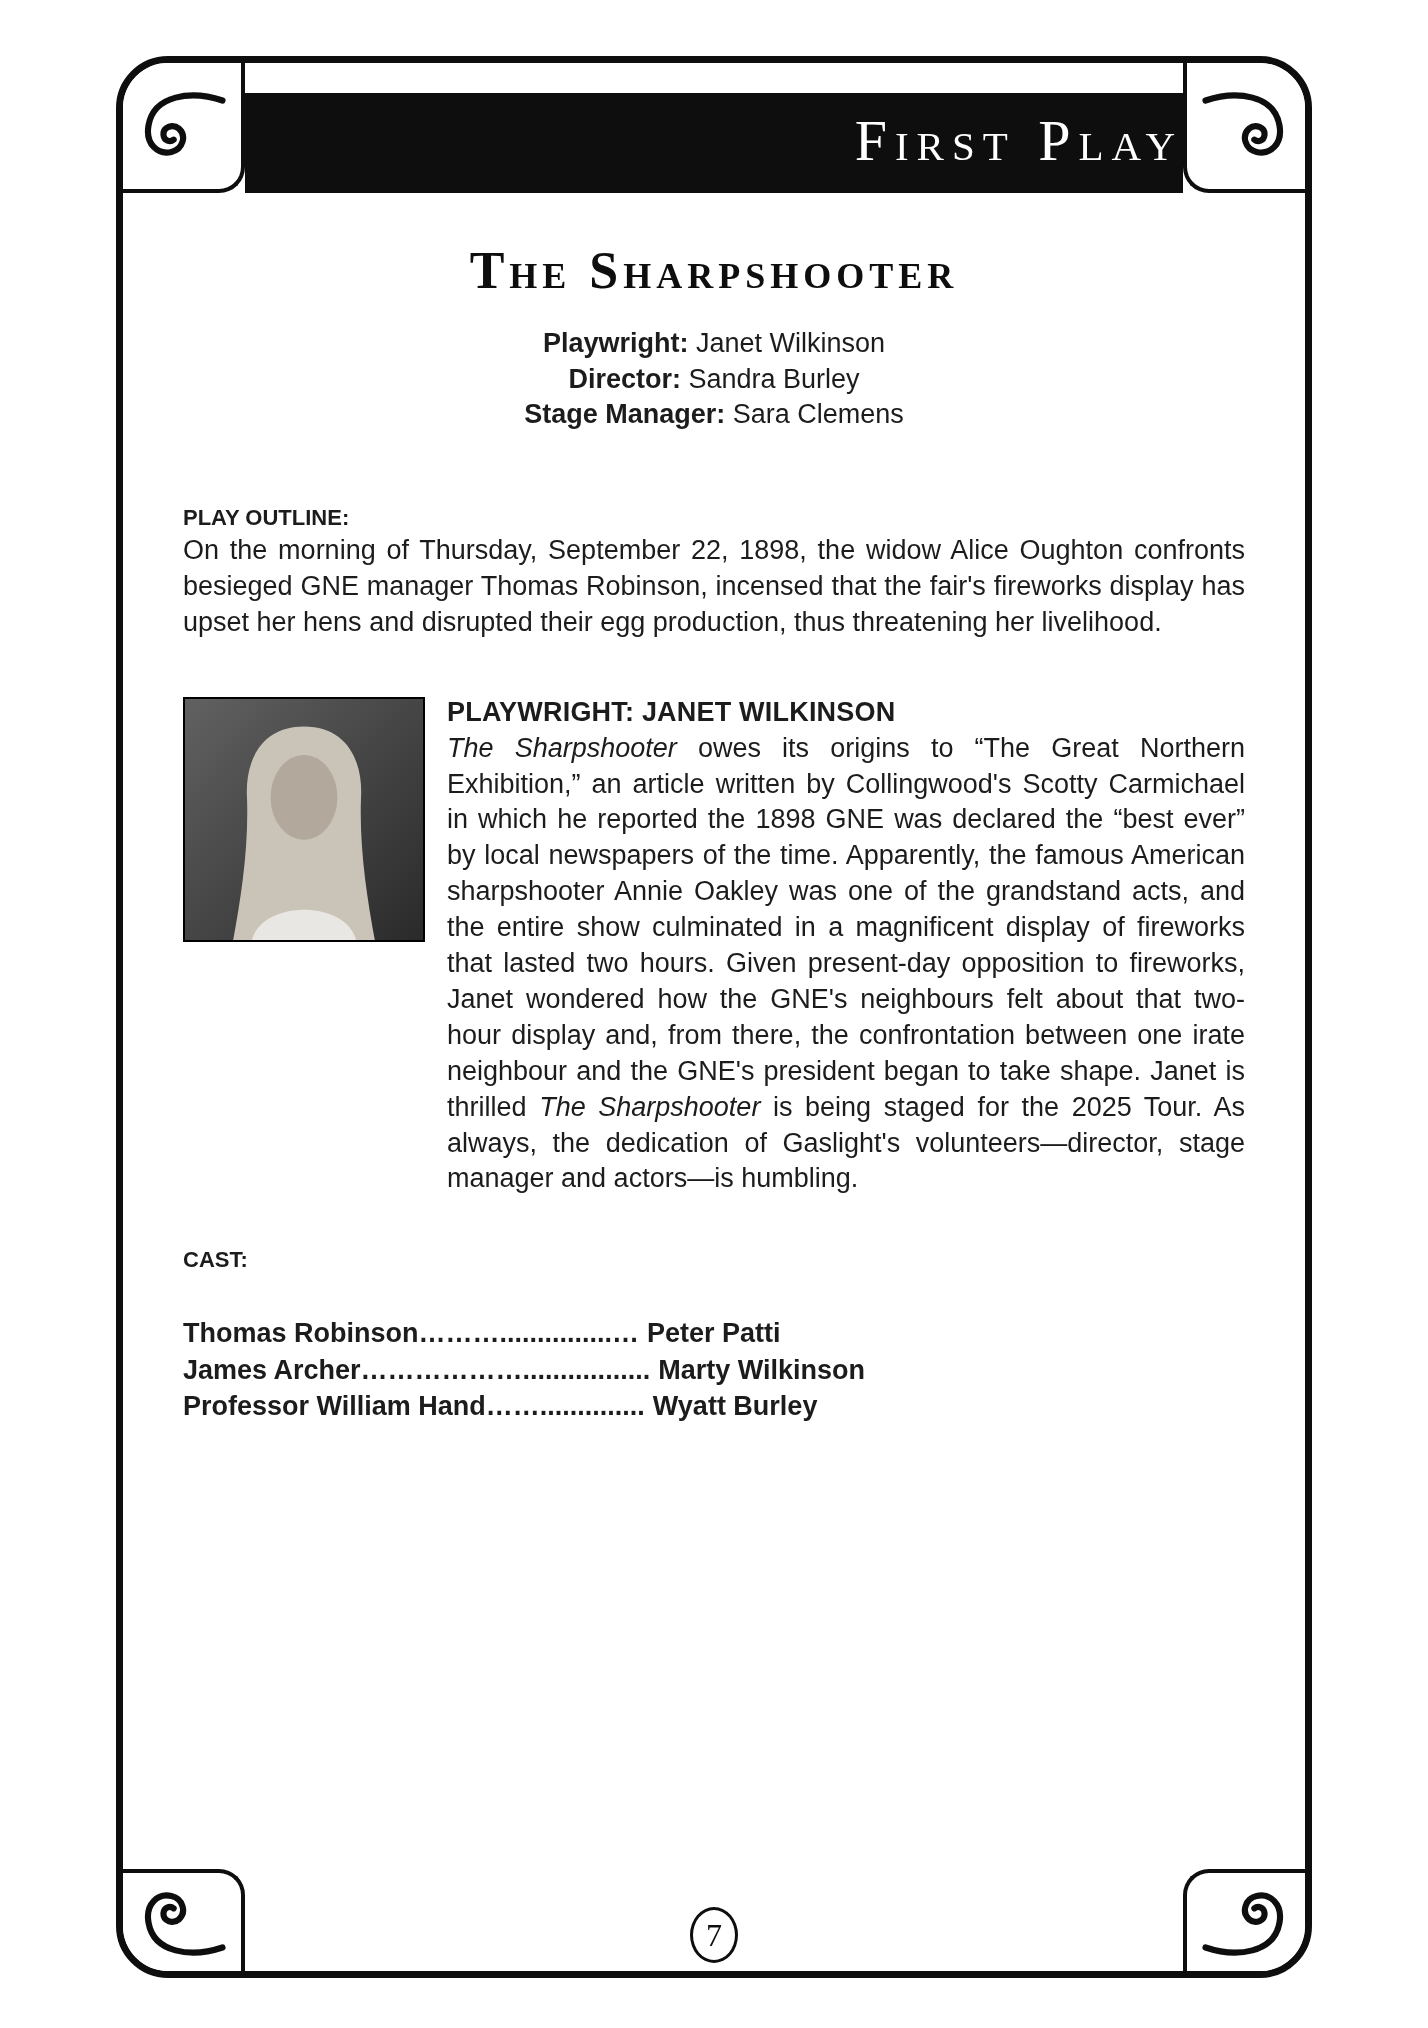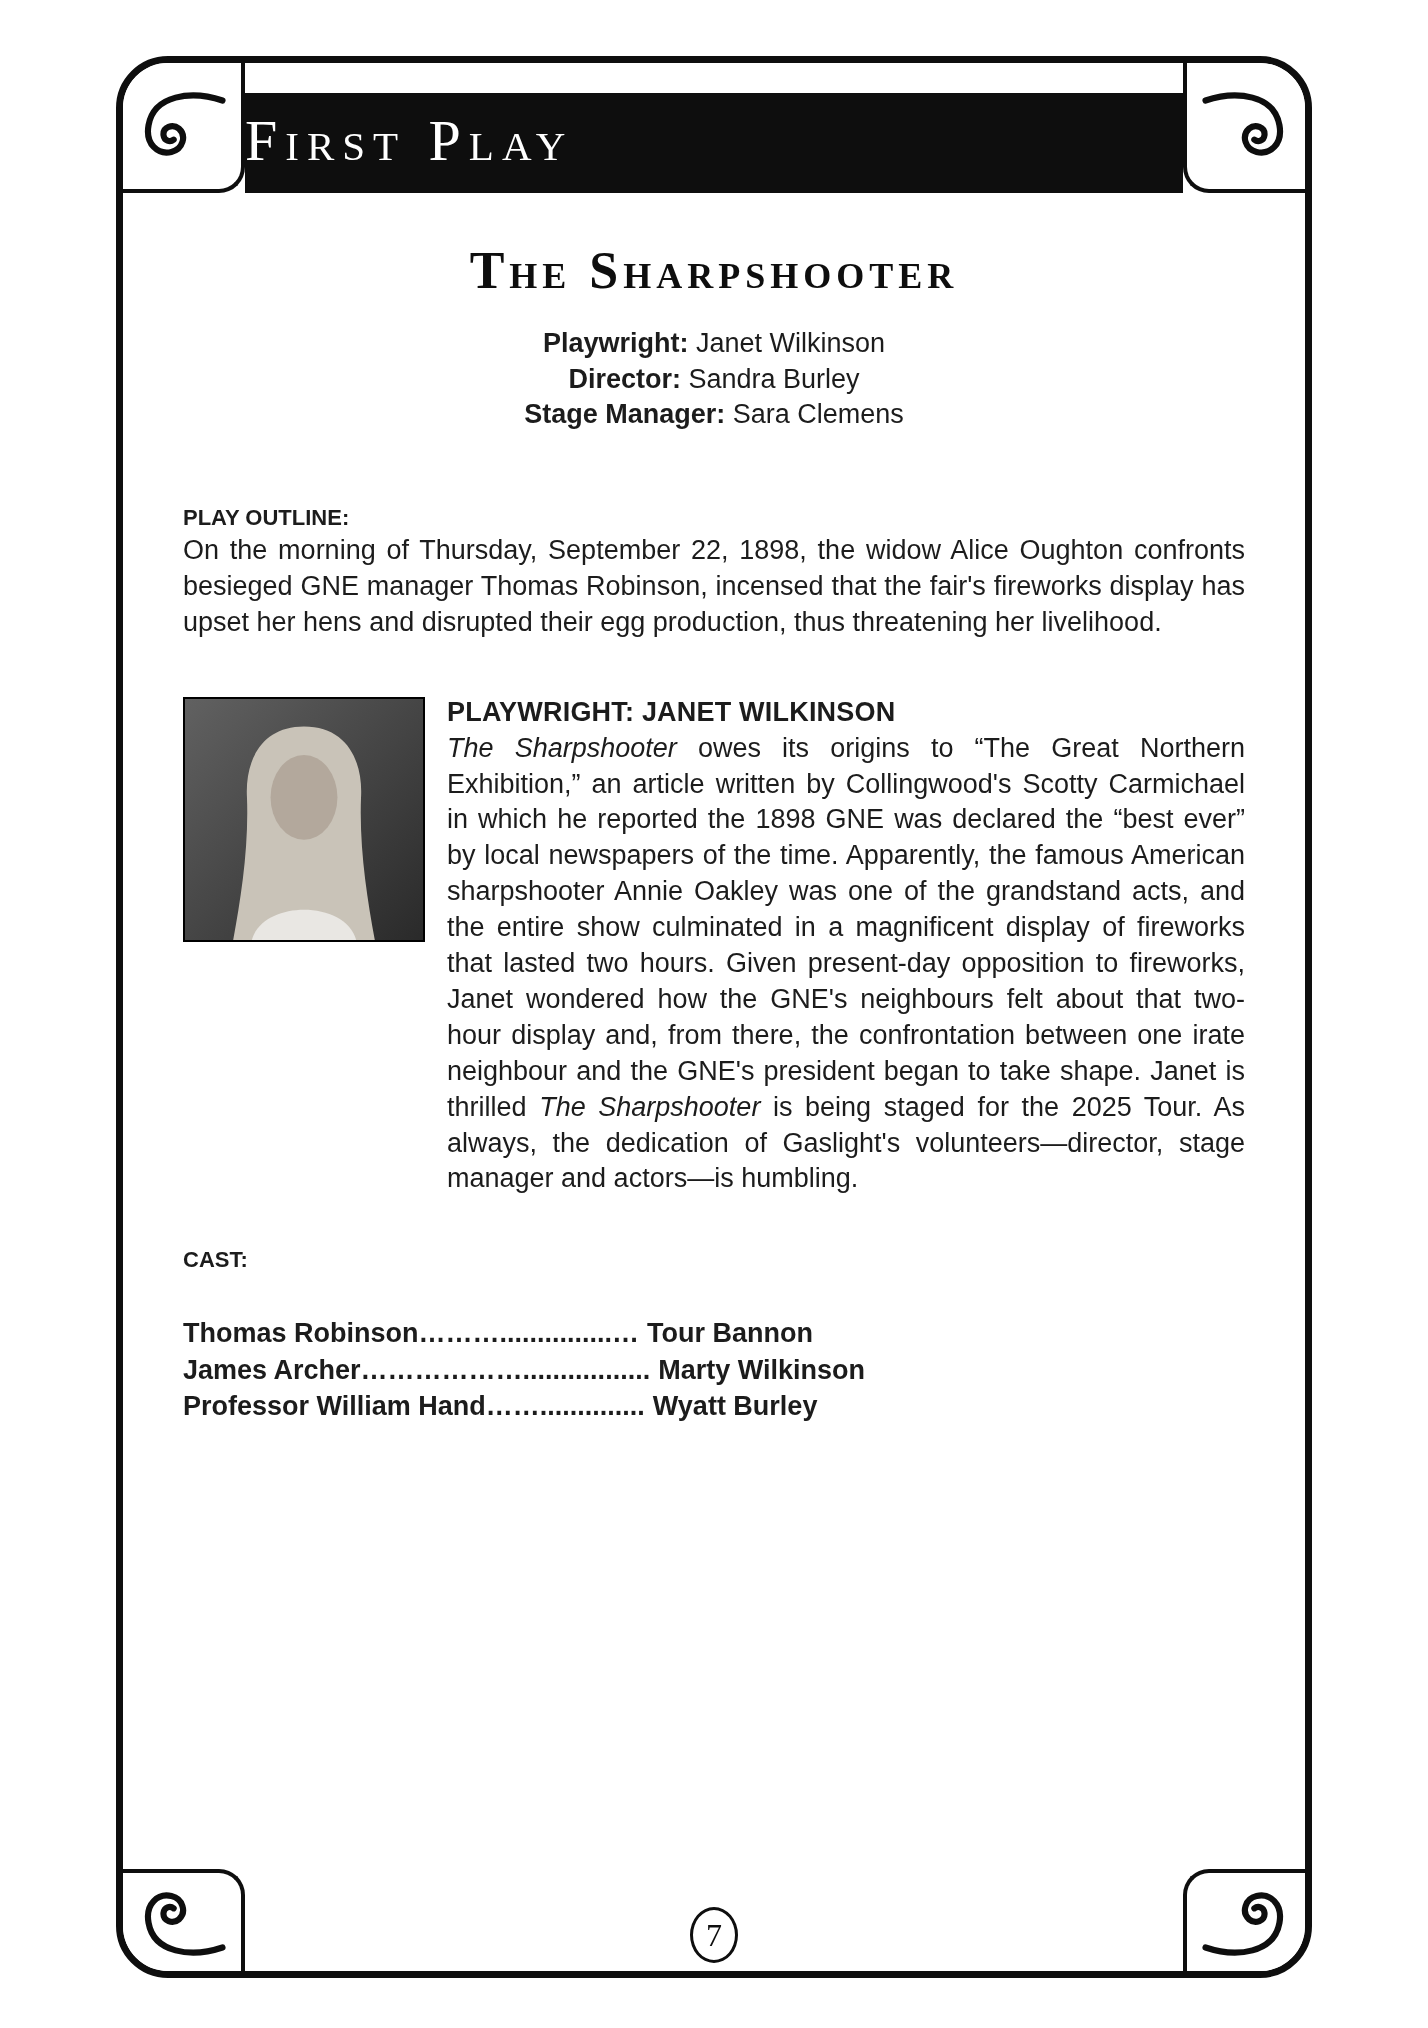--- a/index.html
+++ b/index.html
@@ -21,21 +21,21 @@
   .corner-box {
     width: 122px; flex: 0 0 122px; background: #fff;
     display: flex; align-items: center; justify-content: center;
   }
   .corner-box svg { width: 88px; height: 76px; }
   .ctl { border-bottom: 4px solid #0e0e0e; border-right: 4px solid #0e0e0e; border-bottom-right-radius: 26px; }
   .ctr { border-bottom: 4px solid #0e0e0e; border-left: 4px solid #0e0e0e; border-bottom-left-radius: 26px; }
   .ctr svg { transform: scaleX(-1); }
   .banner {
     flex: 1; margin-top: 30px; background: #0e0e0e;
-    display: flex; align-items: center; justify-content: flex-start;
+    display: flex; align-items: center; justify-content: flex-end;
   }
   .banner-title {
     font-family: "Liberation Serif", "DejaVu Serif", serif;
     font-variant: small-caps; font-weight: 400;
     font-size: 58px; letter-spacing: 8px; color: #ffffff;
     padding-bottom: 6px;
   }
   .content { padding: 0 60px; }
   .play-title {
     margin-top: 48px; text-align: center;
@@ -140,21 +140,21 @@
       <div class="bio-right">
         <div class="bio-heading">PLAYWRIGHT: JANET WILKINSON</div>
         <div class="bio-text"><i>The Sharpshooter</i><span> owes its origins to “The Great Northern Exhibition,” an article written by Collingwood's Scotty Carmichael in which he reported the 1898 GNE was declared the “best ever” by local newspapers of the time. Apparently, the famous American sharpshooter Annie Oakley was one of the grandstand acts, and the entire show culminated in a magnificent display of fireworks that lasted two hours. Given present-day opposition to fireworks, Janet wondered how the GNE's neighbours felt about that two-hour display and, from there, the confrontation between one irate neighbour and the GNE's president began to take shape. Janet is thrilled </span><i>The Sharpshooter</i><span> is being staged for the 2025 Tour. As always, the dedication of Gaslight's volunteers—director, stage manager and actors—is humbling.</span></div>
       </div>
     </div>
 
     <div class="section-heading cast-heading">CAST:</div>
 
     <div class="cast-list">
       <div>
-        <span>Thomas Robinson</span><span>………...............…</span><span class="cast-actor">Tour Bannon</span>
+        <span>Thomas Robinson</span><span>………...............…</span><span class="cast-actor">Peter Patti</span>
       </div>
       <div>
         <span>James Archer</span><span>……………….................</span><span class="cast-actor">Marty Wilkinson</span>
       </div>
       <div>
         <span>Professor William Hand</span><span>……..............</span><span class="cast-actor">Wyatt Burley</span>
       </div>
     </div>
 
   </div>

